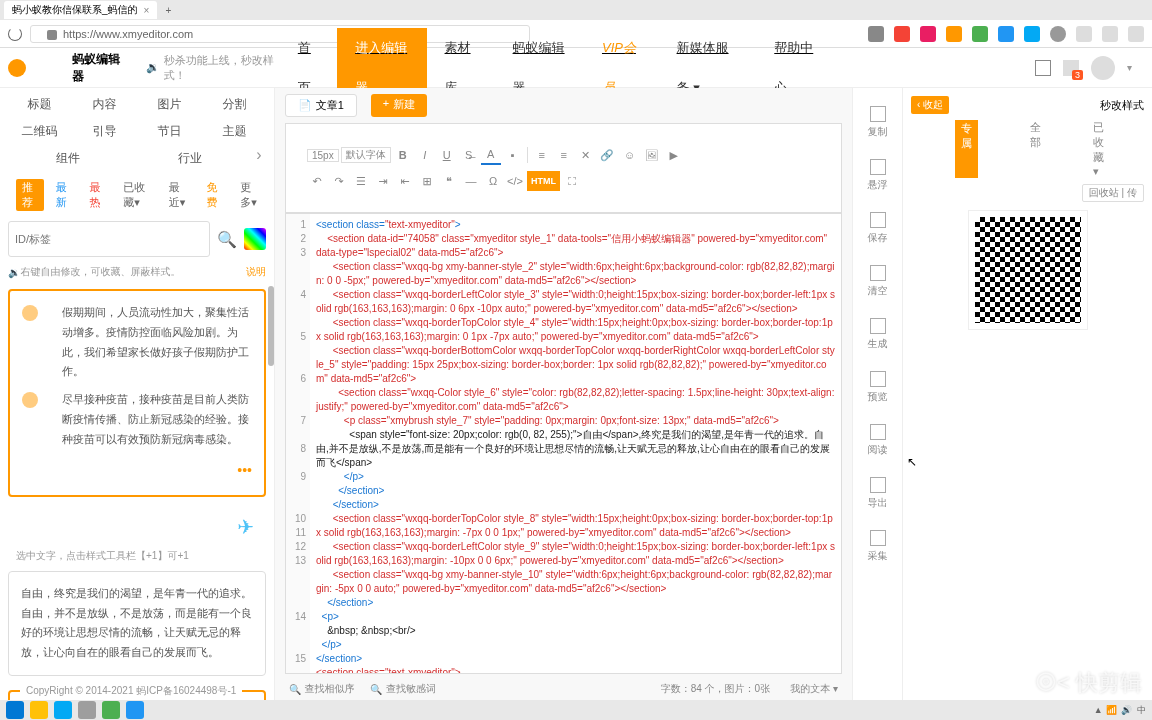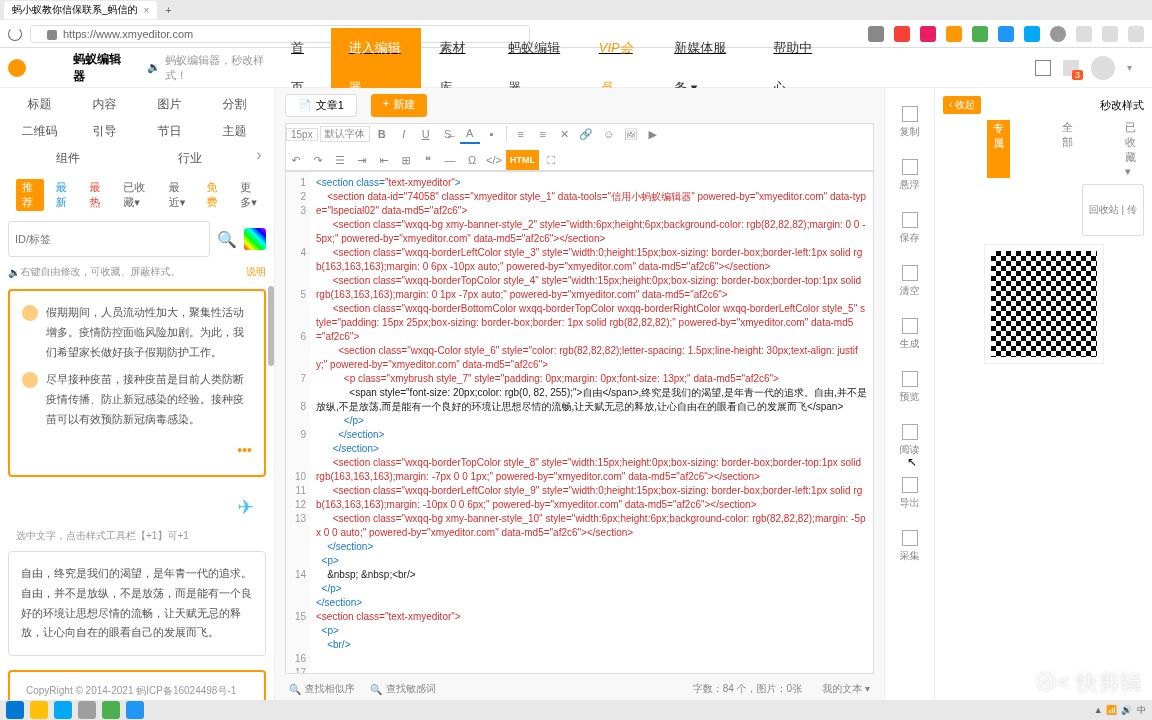--- a/index.html
+++ b/index.html
@@ -37,57 +37,57 @@
 .filter-chip.sel { background: #ff9800; color: #fff; }
 .search-row { display: flex; padding: 6px 8px; gap: 6px; align-items: center; }
 .search-inp { flex: 1; border: 1px solid #ddd; border-radius: 3px; padding: 11px 6px; font-size: 11px; }
 .search-btn { width: 22px; height: 22px; display: flex; align-items: center; justify-content: center; color: #999; }
 .color-swatch { width: 22px; height: 22px; background: linear-gradient(45deg, red, yellow, lime, cyan, blue, magenta); border-radius: 3px; }
 .hint-row { display: flex; padding: 2px 8px; font-size: 10px; color: #999; align-items: center; }
 .hint-row .rgt { margin-left: auto; color: #ff9800; }
 .templates { flex: 1; overflow-y: auto; padding: 8px; position: relative; }
 .tmpl-card { border: 1px solid #ddd; border-radius: 4px; padding: 12px; margin-bottom: 14px; font-size: 11px; color: #555; line-height: 1.8; position: relative; }
 .tmpl-card.org { border: 2px solid #ff9800; }
-.tmpl-bullet { display: flex; gap: 8px; margin-bottom: 8px; }
+.tmpl-bullet { display: flex; gap: 24px; margin-bottom: 8px; }
 .bullet-ic { width: 16px; height: 16px; background: #ffcc80; border-radius: 50%; flex-shrink: 0; margin-top: 2px; }
 .tmpl-footer { margin-top: 6px; font-size: 10px; color: #999; padding: 0 8px 8px; }
 .arrow-deco { color: #4fc3f7; font-size: 20px; text-align: right; padding: 4px 12px; }
 .tmpl-dots { display: flex; gap: 6px; margin-bottom: 8px; }
 .dot { width: 10px; height: 10px; border-radius: 50%; }
 .scroll-thumb { position: absolute; right: 0; top: 5px; width: 6px; height: 80px; background: #bbb; border-radius: 3px; }
 .center-area { flex: 1; background: #f8f8f8; display: flex; flex-direction: column; position: relative; }
 .doc-tabs { display: flex; padding: 6px 10px; gap: 8px; }
 .doc-tab { background: #fff; border: 1px solid #ddd; padding: 3px 12px; font-size: 11px; border-radius: 3px; display: flex; align-items: center; gap: 4px; }
 .new-btn { margin-left: 6px; background: #ff9800; color: #fff; padding: 3px 12px; font-size: 11px; border-radius: 3px; display: flex; gap: 4px; }
-.toolbar { background: #fff; border: 1px solid #ddd; margin: 0 10px; padding: 0; display: flex; flex-wrap: wrap; gap: 2px; align-items: center; }
+.toolbar { background: #fff; border: 1px solid #ddd; margin: 0 10px; padding: 21px; display: flex; flex-wrap: wrap; gap: 2px; align-items: center; }
 .tb-btn { width: 20px; height: 20px; display: flex; align-items: center; justify-content: center; font-size: 11px; color: #888; cursor: pointer; }
 .tb-btn.html-btn { background: #ff9800; color: #fff; padding: 0 4px; width: auto; font-size: 9px; font-weight: bold; }
 .tb-sep { width: 1px; height: 16px; background: #ddd; margin: 0 2px; }
 .font-sel { font-size: 10px; color: #888; padding: 0 4px; border: 1px solid #ddd; }
 .code-area { flex: 1; background: #fff; margin: 0 10px 4px; border: 1px solid #ddd; display: flex; overflow: hidden; font-family: Consolas, monospace; font-size: 10px; }
 .gutter { width: 24px; background: #fafafa; text-align: right; padding: 4px 4px 0 0; color: #999; line-height: 14px; }
 .code-content { flex: 1; padding: 4px 6px; line-height: 14px; white-space: pre-wrap; word-break: break-all; overflow: hidden; }
 .tag-nm { color: #1976d2; }
 .attr-nm { color: #1976d2; }
 .attr-val { color: #d32f2f; }
 .txt { color: #222; }
 .status-bar { display: flex; padding: 4px 14px; font-size: 10px; color: #888; align-items: center; }
 .status-bar .rgt { margin-left: auto; }
 .status-link { display: flex; align-items: center; gap: 3px; margin-right: 16px; cursor: pointer; }
 .right-tools { width: 50px; background: #fff; border-left: 1px solid #eee; display: flex; flex-direction: column; padding-top: 8px; }
 .rtool { display: flex; flex-direction: column; align-items: center; padding: 10px 0; font-size: 10px; color: #888; cursor: pointer; gap: 3px; }
 .rtool-ic { width: 16px; height: 16px; border: 1px solid #aaa; }
-.right-panel { width: 218px; background: #fff; border-left: 1px solid #eee; padding: 8px; }
+.right-panel { width: 250px; background: #fff; border-left: 1px solid #eee; padding: 8px; }
 .rp-top { display: flex; justify-content: space-between; align-items: center; font-size: 11px; margin-bottom: 6px; }
 .collapse-btn { background: #ff9800; color: #fff; padding: 2px 6px; font-size: 10px; border-radius: 2px; }
 .rp-tabs { display: flex; gap: 8px; font-size: 11px; color: #888; margin-bottom: 6px; }
 .rp-tab { cursor: pointer; margin-left: 44px; }
 .rp-tab.act { color: #ff9800; }
 .rp-row2 { display: flex; justify-content: space-between; font-size: 10px; color: #888; margin-bottom: 8px; }
-.upload-btn { border: 1px solid #ddd; padding: 18px 6px; border-radius: 2px; }
+.upload-btn { border: 1px solid #ddd; padding: 1px 6px; border-radius: 2px; }
 .qr-box { width: 120px; height: 120px; background: #fff; border: 1px solid #eee; margin: 8px auto; padding: 6px; }
 .qr-inner { width: 100%; height: 100%; background: repeating-conic-gradient(#000 0 25%, #fff 0 50%) 0 0/10px 10px; }
 .footer { position: fixed; bottom: 20px; left: 20px; font-size: 10px; color: #999; background: #fff; padding: 2px 6px; }
 .taskbar { position: fixed; bottom: 0; left: 0; right: 0; height: 20px; background: #e8e8e8; display: flex; align-items: center; padding: 0 6px; gap: 6px; }
 .tb-app { width: 18px; height: 18px; border-radius: 3px; }
 .tb-right { margin-left: auto; display: flex; gap: 4px; align-items: center; font-size: 9px; color: #666; }
 .watermark { position: fixed; bottom: 22px; right: 10px; font-size: 22px; color: rgba(255,255,255,0.7); font-weight: normal; text-shadow: 0 0 3px rgba(0,0,0,0.2); pointer-events: none; }
 .cursor-ptr { position: absolute; left: 632px; top: 367px; font-size: 12px; color: #000; pointer-events: none; }
 .color-underline { border-bottom: 2px solid #1976d2; }
 </style>
@@ -122,21 +122,21 @@
   </div>
 </div>
 
 <div class="app-header">
   <div class="logo-area">
     <div class="logo-dot"></div>
   </div>
   <span style="font-size:12px;font-weight:bold">蚂蚁编辑器</span>
   <div class="header-slogan">
     <span>🔉</span>
-    <span>蚂蚁编辑器，秒改样式！</span>
+    <span>秒杀功能上线，秒改样式！</span>
   </div>
   <div class="nav-menu">
     <div class="nav-item">首页</div>
     <div class="nav-item active">进入编辑器</div>
     <div class="nav-item">素材库</div>
     <div class="nav-item">蚂蚁编辑器</div>
     <div class="nav-item vip">VIP会员</div>
     <div class="nav-item"><span>新媒体服务</span> ▾</div>
     <div class="nav-item">帮助中心</div>
   </div>

